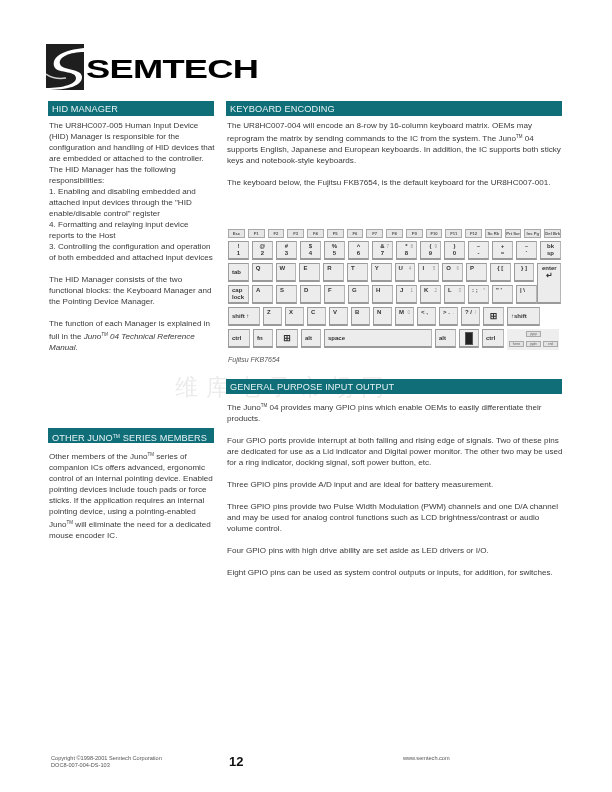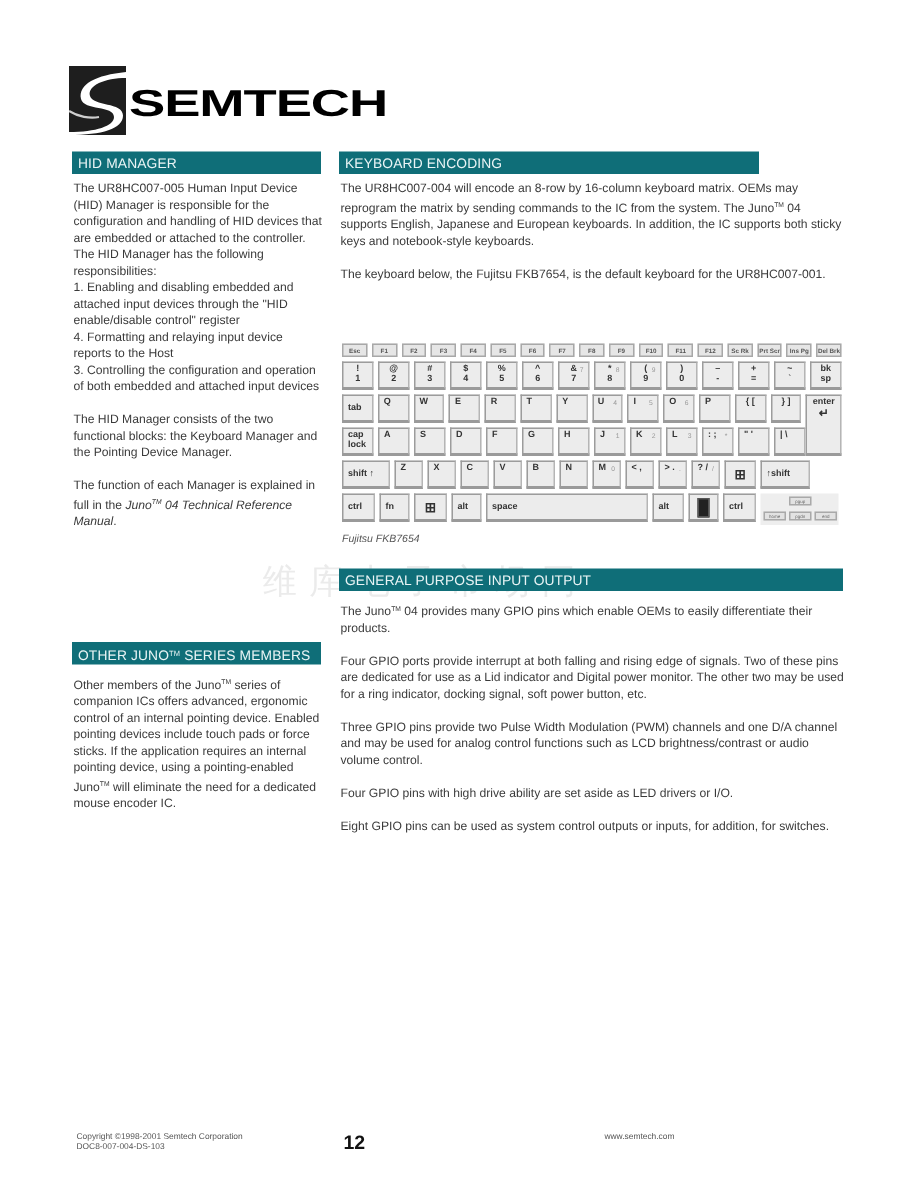--- a/index.html
+++ b/index.html
@@ -64,21 +64,21 @@
   <p>The HID Manager consists of the two functional blocks: the Keyboard Manager and the Pointing Device Manager.</p>
   <p class="last"><span>The function of each Manager is explained in full in the </span><i><span>Juno</span><sup>TM</sup><span> 04 Technical Reference Manual</span></i><span>.</span></p>
 </div>
 
 <div class="bar" style="left:48px; top:428px; width:166px;"><span>OTHER JUNO</span><sup>TM</sup><span> SERIES MEMBERS</span></div>
 
 <div class="txt" style="left:49px; top:449px; width:166px;">
   <p class="last"><span>Other members of the Juno</span><sup>TM</sup><span> series of companion ICs offers advanced, ergonomic control of an internal pointing device.  Enabled pointing devices include touch pads or force sticks.  If the application requires an internal pointing device, using a pointing-enabled Juno</span><sup>TM</sup><span> will eliminate the need for a dedicated mouse encoder IC.</span></p>
 </div>
 
-<div class="bar" style="left:226px; top:101px; width:280px;">KEYBOARD ENCODING</div>
+<div class="bar" style="left:226px; top:101px; width:336px;">KEYBOARD ENCODING</div>
 
 <div class="txt" style="left:227px; top:120px; width:338px;">
   <p><span>The UR8HC007-004 will encode an 8-row by 16-column keyboard matrix.  OEMs may reprogram the matrix by sending commands to the IC from the system.  The Juno</span><sup>TM</sup><span> 04 supports English, Japanese and European keyboards.  In addition, the IC supports both sticky keys and notebook-style keyboards.</span></p>
   <p class="last">The keyboard below, the Fujitsu FKB7654, is the default keyboard for the UR8HC007-001.</p>
 </div>
 
 <div class="kbd">
   <div class="frow">
     <div class="fkey">Esc</div>
     <div class="fkey">F1</div>
@@ -238,20 +238,21 @@
 </div>
 <div class="caption">Fujitsu FKB7654</div>
 
 <div class="watermark">维库电子市场网</div>
 
 <div class="bar" style="left:226px; top:379px; width:336px;">GENERAL PURPOSE INPUT OUTPUT</div>
 
 <div class="txt" style="left:227px; top:400px; width:338px;">
   <p><span>The Juno</span><sup>TM</sup><span> 04 provides many GPIO pins which enable OEMs to easily differentiate their products.</span></p>
   <p>Four GPIO ports provide interrupt at both falling and rising edge of signals.  Two of these pins are dedicated for use as a Lid indicator and Digital power monitor.  The other two may be used for a ring indicator, docking signal, soft power button, etc.</p>
+  <p>Three GPIO pins provide A/D input and are ideal for battery measurement.</p>
   <p>Three GPIO pins provide two Pulse Width Modulation (PWM) channels and one D/A channel and may be used for analog control functions such as LCD brightness/contrast or audio volume control.</p>
   <p>Four GPIO pins with high drive ability are set aside as LED drivers or I/O.</p>
   <p class="last">Eight GPIO pins can be used as system control outputs or inputs, for addition, for switches.</p>
 </div>
 
 <div class="foot" style="left:51px; top:755px;">
   <div>Copyright ©1998-2001 Semtech Corporation</div>
   <div>DOC8-007-004-DS-103</div>
 </div>
 <div class="pagenum">12</div>

